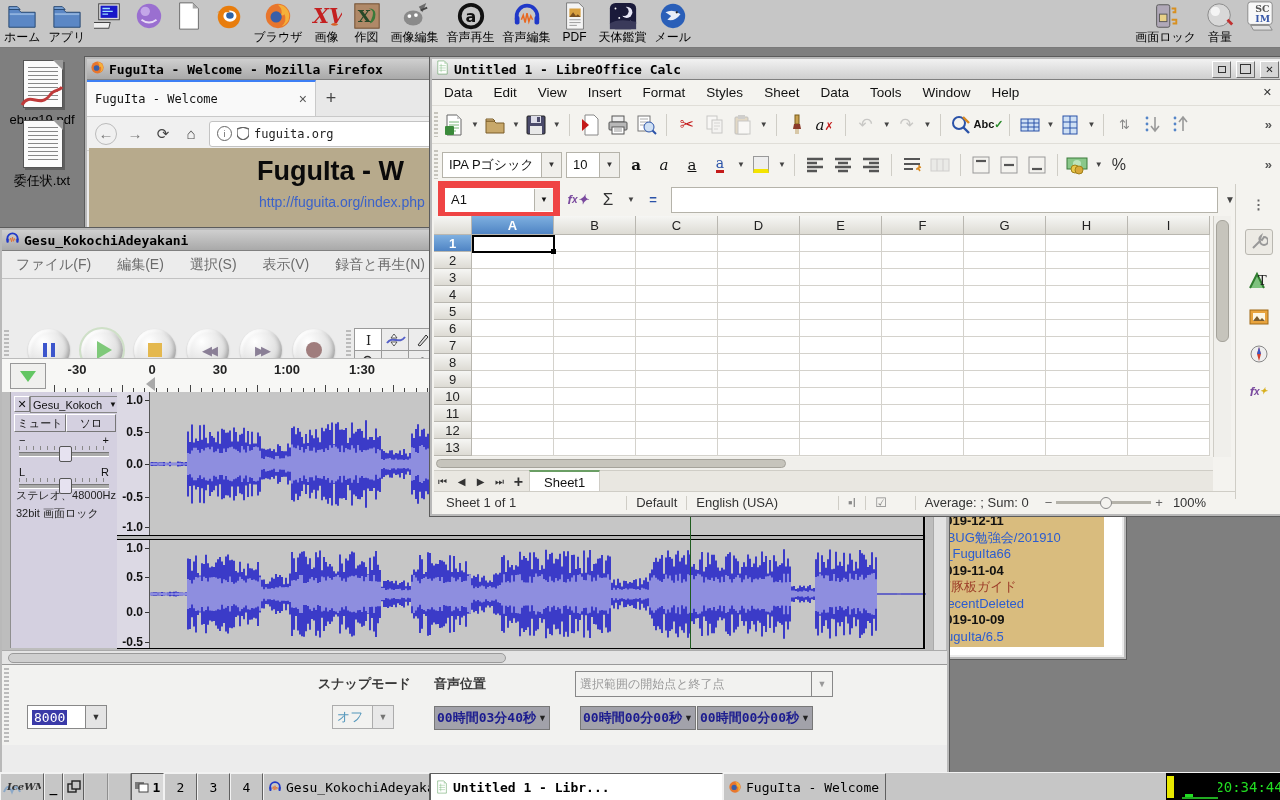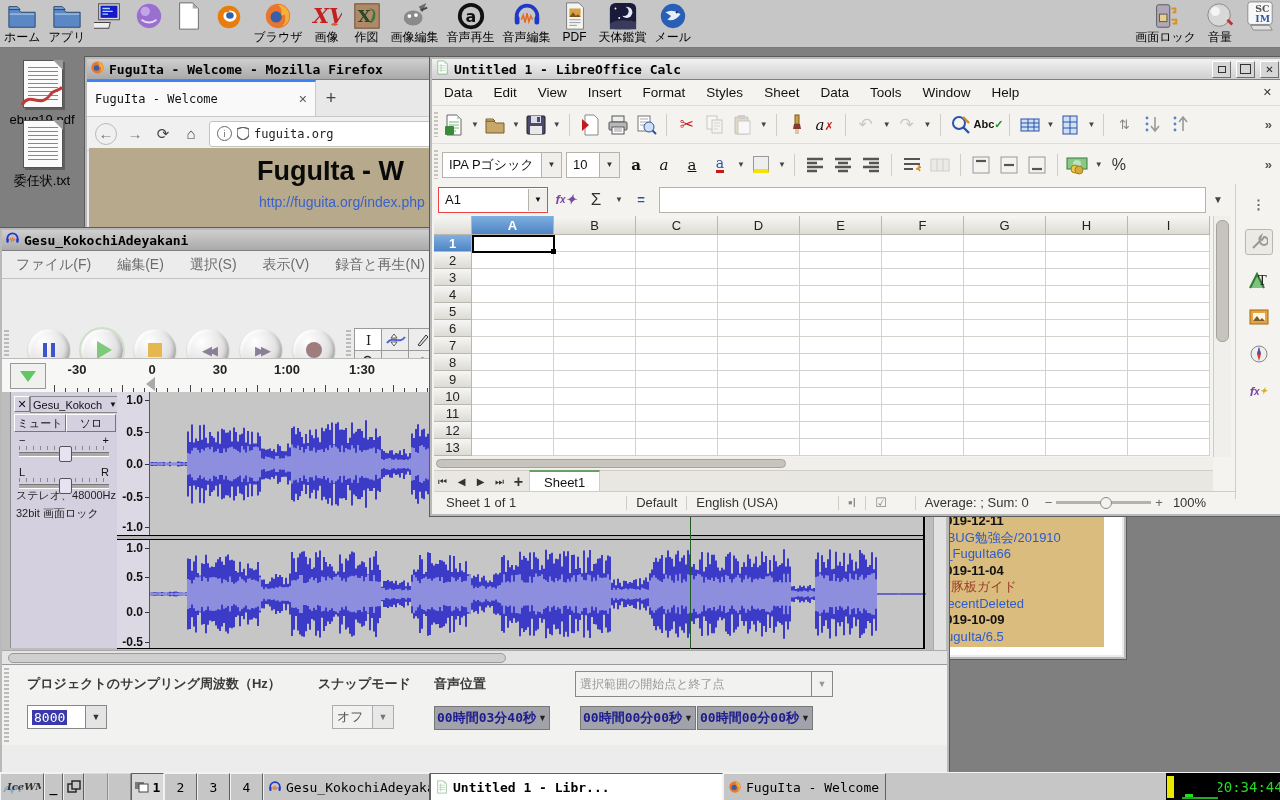--- a/index.html
+++ b/index.html
@@ -123,21 +123,21 @@
   .cicon{width:24px;height:24px;display:flex;align-items:center;justify-content:center;}
   .cicon.dim{opacity:.4;}
   .tsep{width:1px;height:22px;background:#cfcdc6;margin:0 4px;}
   .ddarrow{font-size:8px;color:#444;margin-left:1px;}
   .tcombo{height:24px;background:#fff;border:1px solid #b5b3aa;display:flex;align-items:center;}
   .tcombo .tv{padding:0 6px;font-size:13px;}
   .tcombo .tb{width:19px;height:100%;border-left:1px solid #b5b3aa;background:#f0efeb;
     display:flex;align-items:center;justify-content:center;font-size:8px;color:#333;}
   .fmla{position:absolute;left:0;right:0;top:125px;height:31px;background:#f4f3ef;
     display:flex;align-items:center;gap:6px;padding:0 6px;box-sizing:border-box;}
-  .namebox{width:108px;height:24px;background:#fff;border:1px solid #ef4444;display:flex;align-items:center;}
+  .namebox{width:108px;height:24px;background:#fff;border:7px solid #ef4444;display:flex;align-items:center;}
   .namebox .nv{flex:1;padding:0 6px;font-size:13px;}
   .inputline{height:24px;background:#fff;border:1px solid #b5b3aa;width:545px;}
   .grid{position:absolute;left:2px;top:157px;}
   .colhdr,.rowhdr{background:linear-gradient(#f6f6f4,#dddbd4);border-right:1px solid #b9b7b0;
     border-bottom:1px solid #b9b7b0;box-sizing:border-box;display:flex;align-items:center;justify-content:center;
     font-size:13px;color:#222;}
   .hdr-sel{background:linear-gradient(#7fb0e0,#4f84c4);color:#fff;font-weight:bold;}
   .cells{background:#fff;position:relative;}
   .vline{position:absolute;top:0;bottom:0;width:1px;background:#d4d2cc;}
   .hline{position:absolute;left:0;right:0;height:1px;background:#d4d2cc;}
@@ -719,30 +719,29 @@
       <div class="abs" style="left:2px;top:2px;width:8px;height:90px;background:#c4c4c4;border:1px solid #999;border-radius:4px;"></div>
     </div>
   </div>
 
   <div class="au-scroll" style="left:0;top:420px;width:945px;height:14px;">
     <div class="thumb" style="left:6px;width:496px;"></div>
   </div>
 
   <div class="au-selbar" style="left:0;top:434px;width:945px;height:80px;">
     <div class="grip"></div>
-    <div class="sel-label" style="left:25px;top:10px;">プロジェクトのサンプリング周波数（Hz）</div>
     <div class="combo" style="left:25px;top:40px;width:80px;">
       <div class="val">
           <span style="background:#3a3aa8;color:#fff;padding:0 2px;font-family:'DejaVu Sans Mono',monospace;">8000</span>
         </div>
       <div class="btn">▼</div>
     </div>
     <div class="sel-label" style="left:316px;top:10px;">スナップモード</div>
     <div class="combo" style="left:330px;top:40px;width:62px;opacity:.65;">
-      <div class="val" style="background:#f2f2f0;color:#000000;">オフ</div>
+      <div class="val" style="background:#f2f2f0;color:#0369a1;">オフ</div>
       <div class="btn">▼</div>
     </div>
     <div class="sel-label" style="left:432px;top:10px;">音声位置</div>
     <div class="timefield" style="left:432px;top:41px;">
       <span class="d">00時間03分40秒</span>
         <span class="caret">▼</span>
     </div>
     <div class="combo" style="left:573px;top:6px;width:258px;height:26px;">
       <div class="val" style="background:#f2f2f0;color:#999;font-size:12px;">選択範囲の開始点と終了点</div>
       <div class="btn" style="background:#f2f2f0;color:#999;">▼</div>

